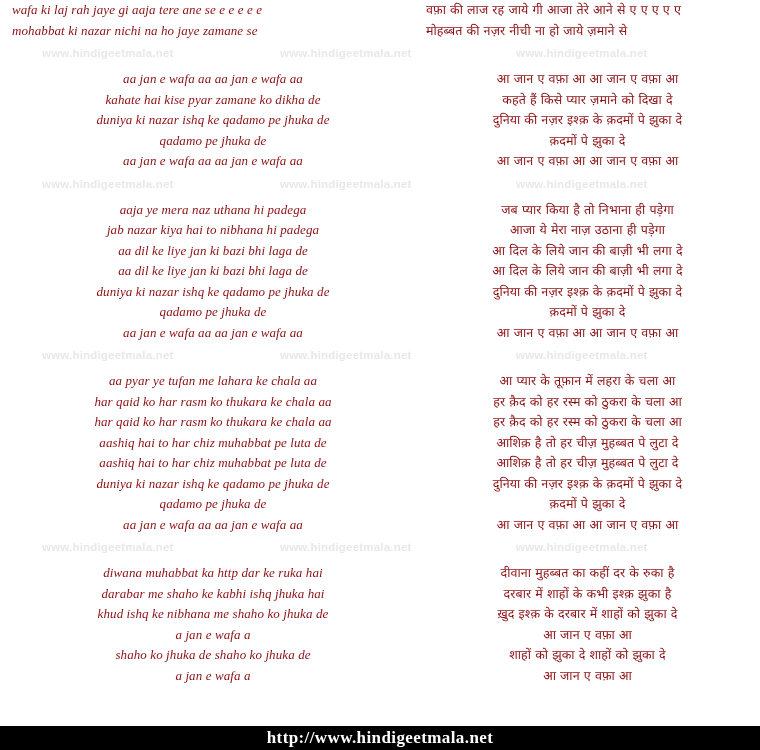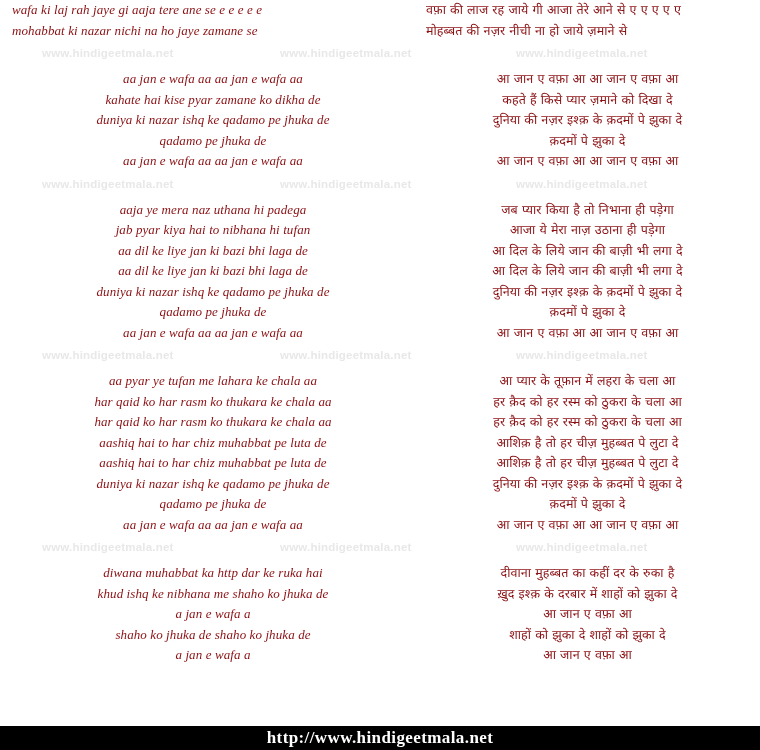--- a/index.html
+++ b/index.html
@@ -157,21 +157,21 @@
       <div class="watermark-band">
         <span class="wm w1">www.hindigeetmala.net</span>
         <span class="wm w2">www.hindigeetmala.net</span>
         <span class="wm w3">www.hindigeetmala.net</span>
       </div>
     </div>
 
     <div class="stanza">
       <div class="col col-left">
         <div class="line al-center">aaja ye mera naz uthana hi padega</div>
-        <div class="line al-center">jab pyar kiya hai to nibhana hi tufan</div>
+        <div class="line al-center">jab nazar kiya hai to nibhana hi padega</div>
         <div class="line al-center">aa dil ke liye jan ki bazi bhi laga de</div>
         <div class="line al-center">aa dil ke liye jan ki bazi bhi laga de</div>
         <div class="line al-center">duniya ki nazar ishq ke qadamo pe jhuka de</div>
         <div class="line al-center">qadamo pe jhuka de</div>
         <div class="line al-center">aa jan e wafa aa aa jan e wafa aa</div>
       </div>
       <div class="col col-right">
         <div class="line al-center">जब प्यार किया है तो निभाना ही पड़ेगा</div>
         <div class="line al-center">आजा ये मेरा नाज़ उठाना ही पड़ेगा</div>
         <div class="line al-center">आ दिल के लिये जान की बाज़ी भी लगा दे</div>
@@ -217,27 +217,29 @@
       <div class="watermark-band">
         <span class="wm w1">www.hindigeetmala.net</span>
         <span class="wm w2">www.hindigeetmala.net</span>
         <span class="wm w3">www.hindigeetmala.net</span>
       </div>
     </div>
 
     <div class="stanza">
       <div class="col col-left">
         <div class="line al-center">diwana muhabbat ka http dar ke ruka hai</div>
+        <div class="line al-center">darabar me shaho ke kabhi ishq jhuka hai</div>
         <div class="line al-center">khud ishq ke nibhana me shaho ko jhuka de</div>
         <div class="line al-center">a jan e wafa a</div>
         <div class="line al-center">shaho ko jhuka de shaho ko jhuka de</div>
         <div class="line al-center">a jan e wafa a</div>
       </div>
       <div class="col col-right">
         <div class="line al-center">दीवाना मुहब्बत का कहीं दर के रुका है</div>
+        <div class="line al-center">दरबार में शाहों के कभी इश्क़ झुका है</div>
         <div class="line al-center">ख़ुद इश्क़ के दरबार में शाहों को झुका दे</div>
         <div class="line al-center">आ जान ए वफ़ा आ</div>
         <div class="line al-center">शाहों को झुका दे शाहों को झुका दे</div>
         <div class="line al-center">आ जान ए वफ़ा आ</div>
       </div>
     </div>
 
   </div>
 
   <div class="footer-bar">

